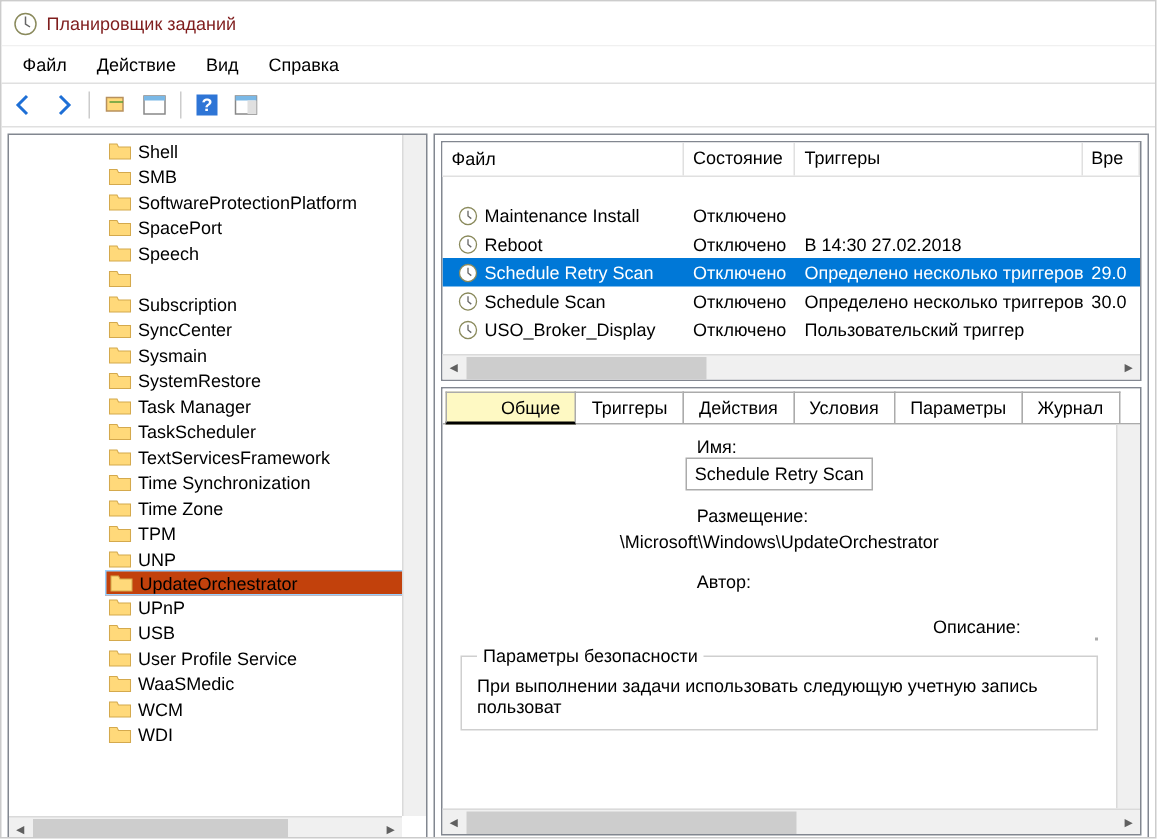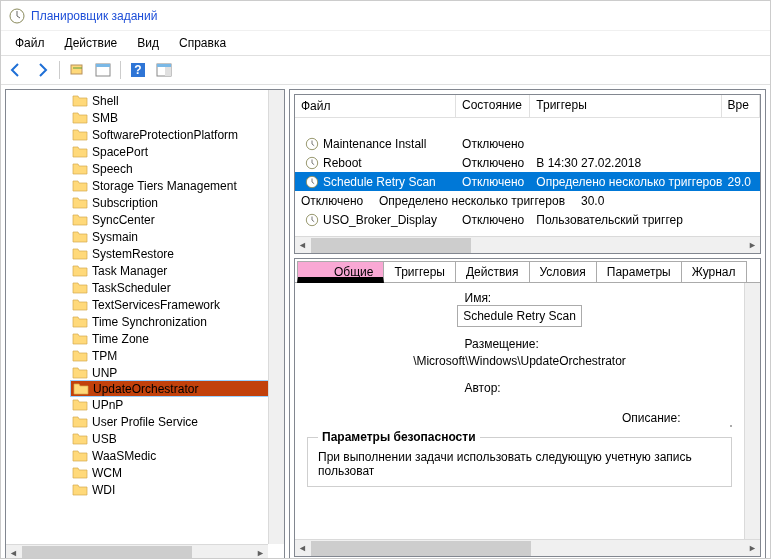--- a/index.html
+++ b/index.html
@@ -1,19 +1,19 @@
 <!DOCTYPE html>
 <html><head>
 <meta charset="utf-8">
 <style>
 * { box-sizing: border-box; font-family: 'Segoe UI', Tahoma, sans-serif; font-size: 12px; }
 body { margin: 0; padding: 0; background: #fff; width: 771px; height: 559px; overflow: hidden; border: 1px solid #ccc; }
 .titlebar { height: 30px; display: flex; align-items: center; padding: 0 8px; background: #fff; border-bottom: 1px solid #f0f0f0; }
 .titlebar .ticon { width: 16px; height: 16px; margin-right: 6px; }
-.titlebar .title { color: #1d4ed8; }
+.titlebar .title { color: #7f1d1d; }
 .menubar { height: 24px; display: flex; align-items: center; padding: 0 4px; background: #fff; }
 .menubar .mitem { padding: 3px 10px; cursor: pointer; }
 .toolbar { height: 30px; display: flex; align-items: center; padding: 0 4px; border-top: 1px solid #e0e0e0; border-bottom: 1px solid #e0e0e0; gap: 4px; }
 .toolbar .tbtn { width: 22px; height: 22px; display: flex; align-items: center; justify-content: center; cursor: pointer; border: 1px solid transparent; }
 .toolbar .sep { width: 1px; height: 18px; background: #ccc; margin: 0 2px; }
 .main { display: flex; height: calc(100% - 84px); }
 .left-pane { width: 280px; height: 100%; border: 1px solid #828790; margin: 4px 2px 4px 4px; background: #fff; overflow: auto; position: relative; }
 .tree { padding: 2px 0 2px 64px; }
 .tree-item { display: flex; align-items: center; height: 17px; padding: 0 2px; white-space: nowrap; cursor: pointer; }
 .tree-item.selected { background: #c2410c; border: 1px solid #99d1ff; margin: -1px 0; }
@@ -31,29 +31,29 @@
 .c-state { width: 78px; }
 .c-trig { width: 202px; }
 .c-next { width: 40px; }
 .hscroll { height: 17px; background: #f0f0f0; border-top: 1px solid #dadada; position: relative; display: flex; align-items:center; }
 .hscroll .thumb { position: absolute; left: 16px; width: 160px; height: 15px; background: #cdcdcd; top: 1px; }
 .hscroll .arr { width: 15px; height: 15px; display: flex; align-items: center; justify-content: center; font-size: 9px; color: #606060; }
 .hscroll .arr.r { margin-left: auto; }
 .detail { flex: 1; margin: 2px 4px 4px 4px; border: 1px solid #828790; overflow: hidden; display: flex; flex-direction: column; }
 .tabs { display: flex; background: #fff; height: 24px; padding-left: 2px; padding-top: 2px; border-bottom: 1px solid #ababab; }
 .tab { padding: 3px 10px; border: 1px solid #ababab; border-bottom: none; margin-right: -1px; background: #fff; cursor: pointer; position: relative; font-size: 12px; }
-.tab.active { background: #f9a8d4; z-index: 2; border-bottom: 6px solid #000000; margin-bottom: -1px; padding-left: 36px; }
+.tab.active { background: #fef9c3; z-index: 2; border-bottom: 2px solid #000000; margin-bottom: -1px; padding-left: 36px; }
 .detail-body { flex: 1; overflow: auto; padding: 8px 12px; position: relative; }
 .frow { display: flex; align-items: center; margin-bottom: 10px; flex-direction: column; }
 .frow .flabel { width: 110px; }
 .frow .finput { flex: 1; border: 1px solid #ababab; background: #fff; padding: 3px 5px; height: 21px; }
 .frow .fstatic { flex: 1; padding: 3px 0; }
 .ftext { flex: 1; border: 1px solid #ababab; background: #fff; height: 60px; }
 .fieldset { border: 1px solid #cfcfcf; padding: 8px 10px; margin-top: 6px; }
-.fieldset .leg { position: relative; top: -16px; background: #fff; padding: 0 4px; display: inline-block; font-weight: bold; }
+.fieldset .leg { position: relative; top: -16px; background: #fff; padding: 0 4px; display: inline-block; }
 .fieldset .inner { margin-top: -10px; }
 .vscroll-stub { width: 16px; background: #f0f0f0; border-left: 1px solid #dadada; }
 .body-wrap { display:flex; flex:1; overflow:hidden; }
 .dhscroll { height:17px; background:#f0f0f0; border-top:1px solid #dadada; display:flex; align-items:center; position:relative; }
 .dhscroll .thumb { position:absolute; left:16px; width:220px; height:15px; background:#cdcdcd; top:1px; }
 .dhscroll .arr { width:15px; height:15px; display:flex; align-items:center; justify-content:center; font-size:9px; color:#606060; }
 .dhscroll .arr.r { margin-left:auto; }
 .left-hscroll { position:absolute; bottom:0; left:0; right:16px; height:17px; background:#f0f0f0; border-top:1px solid #dadada; display:flex; align-items:center; }
 .left-hscroll .thumb { position:absolute; left:16px; width:170px; height:15px; background:#cdcdcd; top:1px; }
 .left-hscroll .arr { width:15px; height:15px; display:flex; align-items:center; justify-content:center; font-size:9px; color:#606060; }
@@ -149,21 +149,20 @@
         <div class="tree-item">
           <svg class="folder-icon" viewBox="0 0 16 16">
             <path d="M1 3 L6 3 L7 5 L15 5 L15 13 L1 13 Z" fill="#ffd97a" stroke="#d4a94d" stroke-width="0.7"></path>
           </svg>
           <span>Speech</span>
         </div>
         <div class="tree-item">
           <svg class="folder-icon" viewBox="0 0 16 16">
             <path d="M1 3 L6 3 L7 5 L15 5 L15 13 L1 13 Z" fill="#ffd97a" stroke="#d4a94d" stroke-width="0.7"></path>
           </svg>
-          <span>Storage Tiers Management</span>
         </div>
         <div class="tree-item">
           <svg class="folder-icon" viewBox="0 0 16 16">
             <path d="M1 3 L6 3 L7 5 L15 5 L15 13 L1 13 Z" fill="#ffd97a" stroke="#d4a94d" stroke-width="0.7"></path>
           </svg>
           <span>Subscription</span>
         </div>
         <div class="tree-item">
           <svg class="folder-icon" viewBox="0 0 16 16">
             <path d="M1 3 L6 3 L7 5 L15 5 L15 13 L1 13 Z" fill="#ffd97a" stroke="#d4a94d" stroke-width="0.7"></path>
@@ -233,27 +232,27 @@
         <div class="tree-item">
           <svg class="folder-icon" viewBox="0 0 16 16">
             <path d="M1 3 L6 3 L7 5 L15 5 L15 13 L1 13 Z" fill="#ffd97a" stroke="#d4a94d" stroke-width="0.7"></path>
           </svg>
           <span>UPnP</span>
         </div>
         <div class="tree-item">
           <svg class="folder-icon" viewBox="0 0 16 16">
             <path d="M1 3 L6 3 L7 5 L15 5 L15 13 L1 13 Z" fill="#ffd97a" stroke="#d4a94d" stroke-width="0.7"></path>
           </svg>
+          <span>USB</span>
+        </div>
+        <div class="tree-item">
+          <svg class="folder-icon" viewBox="0 0 16 16">
+            <path d="M1 3 L6 3 L7 5 L15 5 L15 13 L1 13 Z" fill="#ffd97a" stroke="#d4a94d" stroke-width="0.7"></path>
+          </svg>
           <span>User Profile Service</span>
-        </div>
-        <div class="tree-item">
-          <svg class="folder-icon" viewBox="0 0 16 16">
-            <path d="M1 3 L6 3 L7 5 L15 5 L15 13 L1 13 Z" fill="#ffd97a" stroke="#d4a94d" stroke-width="0.7"></path>
-          </svg>
-          <span>USB</span>
         </div>
         <div class="tree-item">
           <svg class="folder-icon" viewBox="0 0 16 16">
             <path d="M1 3 L6 3 L7 5 L15 5 L15 13 L1 13 Z" fill="#ffd97a" stroke="#d4a94d" stroke-width="0.7"></path>
           </svg>
           <span>WaaSMedic</span>
         </div>
         <div class="tree-item">
           <svg class="folder-icon" viewBox="0 0 16 16">
             <path d="M1 3 L6 3 L7 5 L15 5 L15 13 L1 13 Z" fill="#ffd97a" stroke="#d4a94d" stroke-width="0.7"></path>
@@ -315,20 +314,27 @@
                 <circle cx="8" cy="8" r="6.5" fill="#fff" stroke="#8a8a5c"></circle>
                 <path d="M8 4 L8 8 L10.5 10" stroke="#666" fill="none"></path>
               </svg>
               <span>Schedule Retry Scan</span>
             </div>
             <div class="c-state">Отключено</div>
             <div class="c-trig">Определено несколько триггеров</div>
             <div class="c-next">29.0</div>
           </div>
           <div class="task-row">
+            <div class="c-file">
+              <svg class="cicon" viewBox="0 0 16 16">
+                <circle cx="8" cy="8" r="6.5" fill="#fff" stroke="#8a8a5c"></circle>
+                <path d="M8 4 L8 8 L10.5 10" stroke="#666" fill="none"></path>
+              </svg>
+              <span>Schedule Scan</span>
+            </div>
             <div class="c-state">Отключено</div>
             <div class="c-trig">Определено несколько триггеров</div>
             <div class="c-next">30.0</div>
           </div>
           <div class="task-row">
             <div class="c-file">
               <svg class="cicon" viewBox="0 0 16 16">
                 <circle cx="8" cy="8" r="6.5" fill="#fff" stroke="#8a8a5c"></circle>
                 <path d="M8 4 L8 8 L10.5 10" stroke="#666" fill="none"></path>
               </svg>

